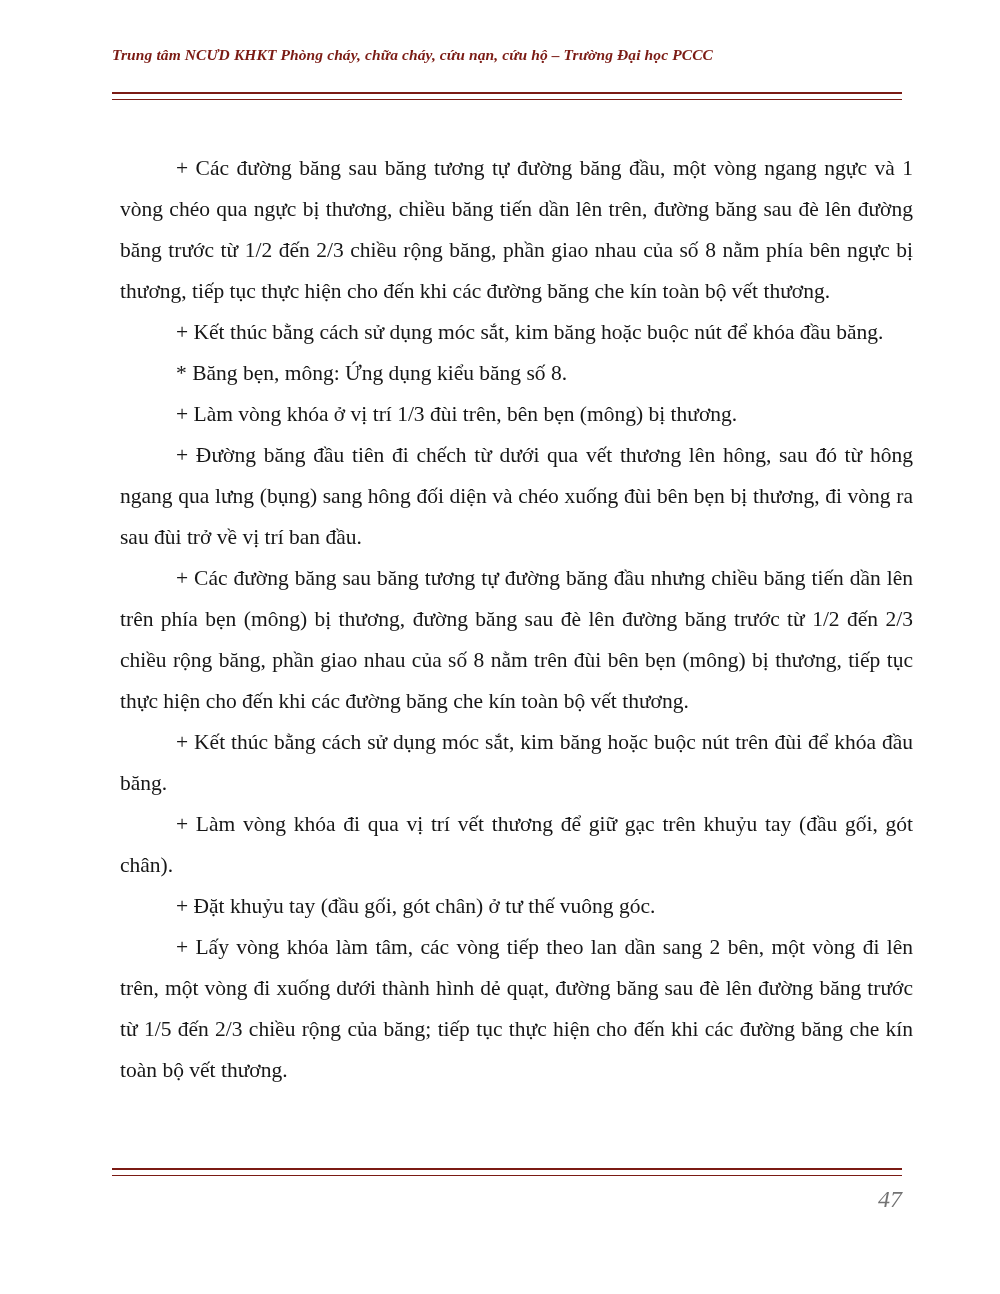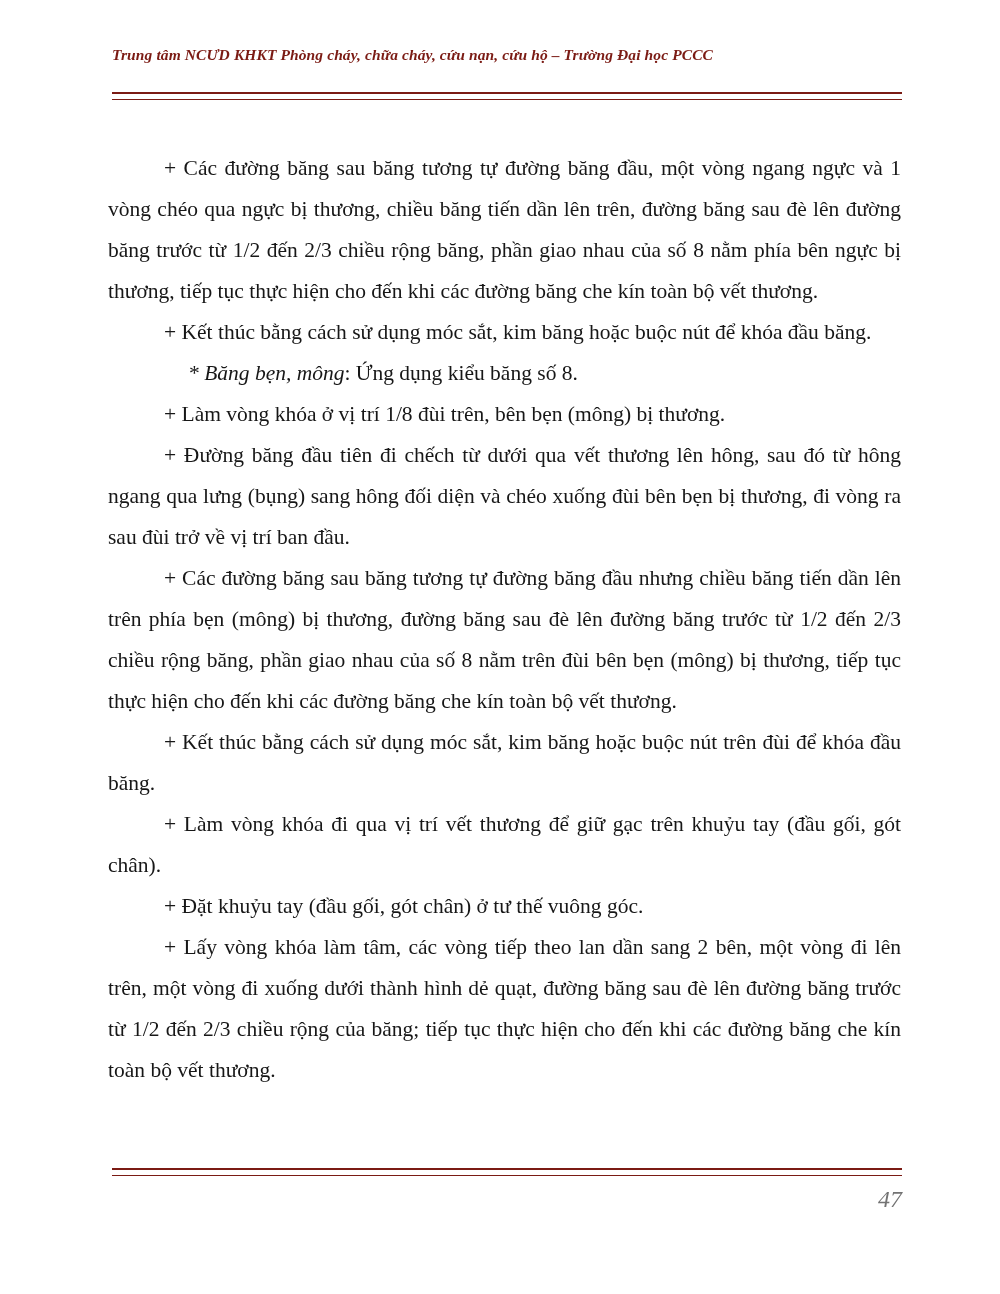--- a/index.html
+++ b/index.html
@@ -39,39 +39,37 @@
     position: absolute;
     left: 112px;
     top: 92px;
     width: 790px;
     height: 5px;
     border-top: 2.5px solid #7b1b14;
     border-bottom: 1px solid #7b1b14;
   }
   .body-area {
     position: absolute;
-    left: 108px;
+    left: 120px;
     top: 148px;
     width: 793px;
   }
   p.para {
     margin: 0 0 0 0;
     font-size: 21.5px;
     line-height: 41px;
     text-align: justify;
     text-indent: 56px;
     text-justify: inter-word;
     color: #171717;
   }
   p.para + p.para {
     margin-top: 0;
   }
   .ital {
-    font-style: italic;
-    margin-left: 24px;
   }
   .footer-rule {
     position: absolute;
     left: 112px;
     top: 1168px;
     width: 790px;
     height: 5px;
     border-top: 2.5px solid #7b1b14;
     border-bottom: 1px solid #7b1b14;
   }
@@ -96,33 +94,33 @@
   <div class="header-rule"></div>
 
   <div class="body-area">
 
     <p class="para">+ Các đường băng sau băng tương tự đường băng đầu, một vòng ngang ngực và 1 vòng chéo qua ngực bị thương, chiều băng tiến dần lên trên, đường băng sau đè lên đường băng trước từ 1/2 đến 2/3 chiều rộng băng, phần giao nhau của số 8 nằm phía bên ngực bị thương, tiếp tục thực hiện cho đến khi các đường băng che kín toàn bộ vết thương.</p>
 
     <p class="para">+ Kết thúc bằng cách sử dụng móc sắt, kim băng hoặc buộc nút để khóa đầu băng.</p>
 
     <p class="para"><span class="ital">* Băng bẹn, mông</span><span>: Ứng dụng kiểu băng số 8.</span></p>
 
-    <p class="para">+ Làm vòng khóa ở vị trí 1/8 đùi trên, bên bẹn (mông) bị thương.</p>
+    <p class="para">+ Làm vòng khóa ở vị trí 1/3 đùi trên, bên bẹn (mông) bị thương.</p>
 
     <p class="para">+ Đường băng đầu tiên đi chếch từ dưới qua vết thương lên hông, sau đó từ hông ngang qua lưng (bụng) sang hông đối diện và chéo xuống đùi bên bẹn bị thương, đi vòng ra sau đùi trở về vị trí ban đầu.</p>
 
     <p class="para">+ Các đường băng sau băng tương tự đường băng đầu nhưng chiều băng tiến dần lên trên phía bẹn (mông) bị thương, đường băng sau đè lên đường băng trước từ 1/2 đến 2/3 chiều rộng băng, phần giao nhau của số 8 nằm trên đùi bên bẹn (mông) bị thương, tiếp tục thực hiện cho đến khi các đường băng che kín toàn bộ vết thương.</p>
 
     <p class="para">+ Kết thúc bằng cách sử dụng móc sắt, kim băng hoặc buộc nút trên đùi để khóa đầu băng.</p>
 
 
     <p class="para">+ Làm vòng khóa đi qua vị trí vết thương để giữ gạc trên khuỷu tay (đầu gối, gót chân).</p>
 
     <p class="para">+ Đặt khuỷu tay (đầu gối, gót chân) ở tư thế vuông góc.</p>
 
-    <p class="para">+ Lấy vòng khóa làm tâm, các vòng tiếp theo lan dần sang 2 bên, một vòng đi lên trên, một vòng đi xuống dưới thành hình dẻ quạt, đường băng sau đè lên đường băng trước từ 1/2 đến 2/3 chiều rộng của băng; tiếp tục thực hiện cho đến khi các đường băng che kín toàn bộ vết thương.</p>
+    <p class="para">+ Lấy vòng khóa làm tâm, các vòng tiếp theo lan dần sang 2 bên, một vòng đi lên trên, một vòng đi xuống dưới thành hình dẻ quạt, đường băng sau đè lên đường băng trước từ 1/5 đến 2/3 chiều rộng của băng; tiếp tục thực hiện cho đến khi các đường băng che kín toàn bộ vết thương.</p>
 
   </div>
 
   <div class="footer-rule"></div>
   <div class="page-number">47</div>
 
 </div>
 
 </body></html>

